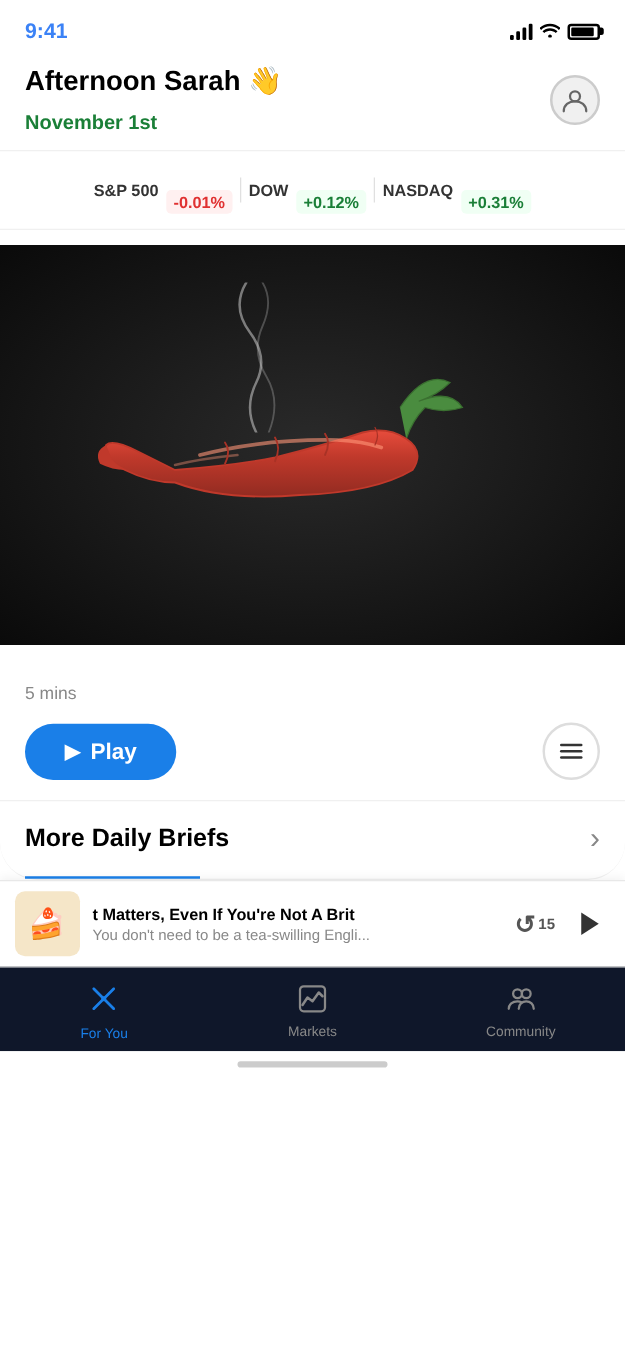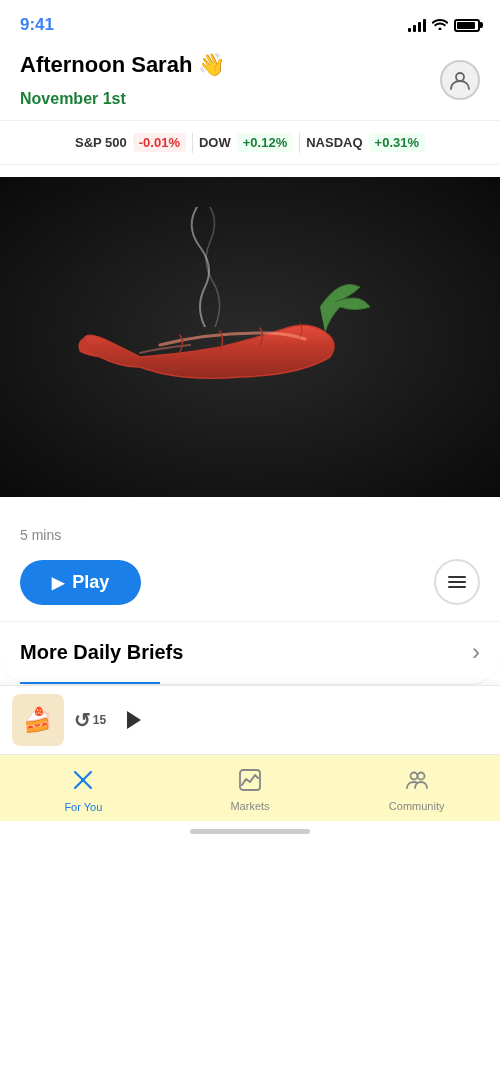--- a/index.html
+++ b/index.html
@@ -125,20 +125,21 @@
     .ticker-name {
       font-size: 13px;
       font-weight: 600;
       color: #333;
     }
     .ticker-change {
       font-size: 13px;
       font-weight: 600;
       padding: 2px 6px;
       border-radius: 4px;
+      margin-top: 19px;
     }
     .ticker-change.negative {
       color: #e03131;
       background: #fff0f0;
     }
     .ticker-change.positive {
       color: #1a7f37;
       background: #f0fff4;
     }
     .ticker-divider {
@@ -319,21 +320,21 @@
       font-size: 20px;
       cursor: pointer;
     }
 
     
     .tab-bar {
       display: flex;
       align-items: center;
       justify-content: space-around;
       padding: 8px 0 4px;
-      background: #fef9c3;
+      background: #0f172a;
       border-top: 1px solid #e8e8e8;
     }
     .tab-item {
       display: flex;
       flex-direction: column;
       align-items: center;
       gap: 4px;
       cursor: pointer;
       flex: 1;
       padding: 4px 0;
@@ -481,20 +482,24 @@
     <span class="more-briefs-title">More Daily Briefs</span>
     <span class="chevron-right" style="font-size:24px; font-weight:300;">›</span>
   </div>
   <div class="more-briefs-underline"></div>
 </div>
 
 <div class="mini-player">
   <div class="mini-thumbnail">
     <span>🍰</span>
   </div>
+  <div class="mini-info">
+    <div class="mini-title">t Matters, Even If You're Not A Brit</div>
+    <div class="mini-subtitle">You don't need to be a tea-swilling Engli...</div>
+  </div>
   <div class="mini-controls">
     <div class="replay-btn">
       <span class="replay-icon">↺</span>
       <span>15</span>
     </div>
     <div class="mini-play-btn">
       <svg width="24" height="24" viewBox="0 0 24 24">
         <polygon points="6,3 20,12 6,21" fill="#333"></polygon>
       </svg>
     </div>

